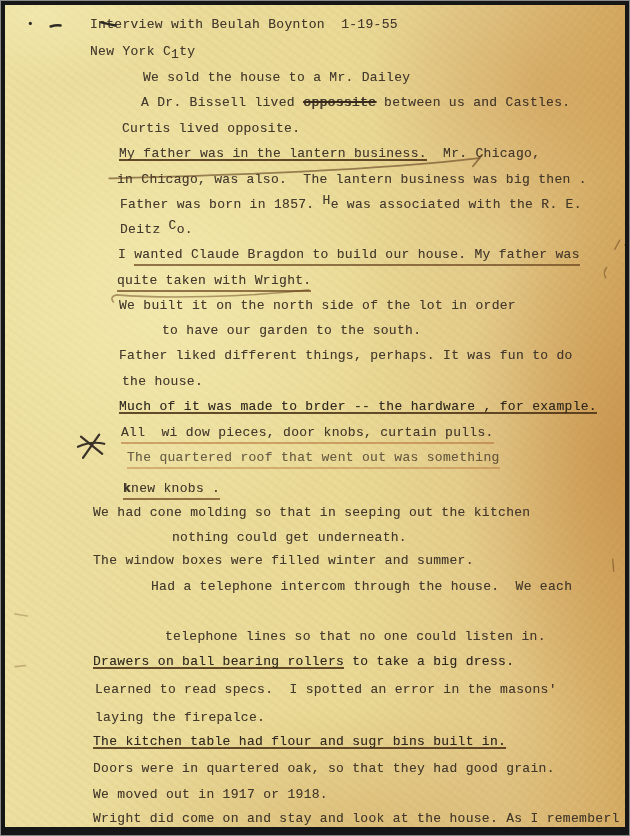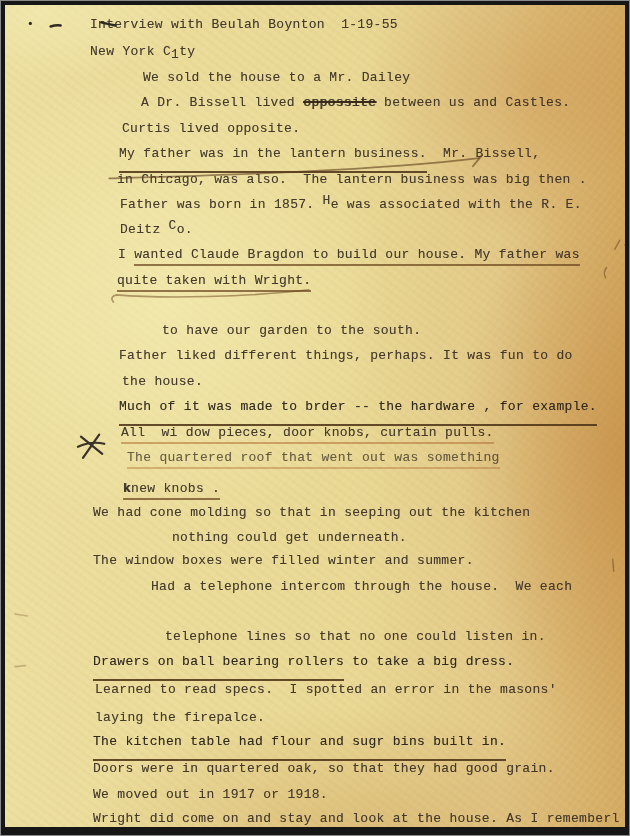--- a/index.html
+++ b/index.html
@@ -32,21 +32,21 @@
     font-family:"Liberation Mono","DejaVu Sans Mono",monospace;
     font-size:13px;
     line-height:14px;
     letter-spacing:0.3px;
     color:rgba(58,48,38,0.9);
     text-shadow:0 0 0.6px rgba(58,48,38,0.4);
   }
   .line.tone-dark{color:rgba(44,36,28,0.96);}
   .line.tone-faint{opacity:0.78;}
   .seg{display:inline-block;}
-  .u-dark{background:linear-gradient(rgba(74,48,20,0.85),rgba(74,48,20,0.85)) no-repeat 0 100%/100% 2px;padding-bottom:12px;}
+  .u-dark{background:linear-gradient(rgba(74,48,20,0.85),rgba(74,48,20,0.85)) no-repeat 0 100%/100% 2px;padding-bottom:0;}
   .u-mid {background:linear-gradient(rgba(104,66,28,0.7),rgba(104,66,28,0.7)) no-repeat 0 100%/100% 2px;padding-bottom:4px;}
   .u-faint{background:linear-gradient(rgba(178,110,52,0.55),rgba(178,110,52,0.55)) no-repeat 0 100%/100% 2px;padding-bottom:4px;}
   .xout{
     font-weight:normal;
     text-decoration:line-through;
     text-decoration-thickness:2px;
     text-decoration-color:rgba(55,42,28,0.9);
     text-shadow:0.7px 0 0 currentColor;
   }
   .b{text-shadow:0.8px 0 0 currentColor, -0.4px 0 0 currentColor;}
@@ -59,26 +59,27 @@
 
 <div class="page">
   <div class="paper">
 
     <div class="text-layer">
         <div class="line" style="top: 13px; left: 85px;"><span class="seg">Interview with Beulah Boynton  1-19-55</span></div>
         <div class="line" style="top: 40px; left: 85px;"><span class="seg">New York C</span><span class="seg sub">1</span><span class="seg">ty</span></div>
         <div class="line" style="top: 66px; left: 138px;"><span class="seg">We sold the house to a Mr. Dailey</span></div>
         <div class="line" style="top: 91px; left: 136px;"><span class="seg">A Dr. Bissell lived </span><span class="seg xout">oppossite</span><span class="seg"> between us and Castles.</span></div>
         <div class="line" style="top: 117px; left: 117px;"><span class="seg">Curtis lived opposite.</span></div>
-        <div class="line" style="top: 142px; left: 114px;"><span class="seg u-dark">My father was in the lantern business.</span><span class="seg">  Mr. Bissell,</span></div>
+        <div class="line" style="top: 142px; left: 114px;"><span class="seg u-dark">My father was in the lantern business.</span><span class="seg">  Mr. Chicago,</span></div>
         <div class="line" style="top: 168px; left: 112px;"><span class="seg">in Chicago, was also.  The lantern business was big then .</span></div>
         <div class="line" style="top: 193px; left: 115px;"><span class="seg">Father was born in 1857. </span><span class="seg sup">H</span><span class="seg">e was associated with the R. E.</span></div>
         <div class="line" style="top: 218px; left: 115px;"><span class="seg">Deitz </span><span class="seg sup">C</span><span class="seg">o.</span></div>
         <div class="line" style="top: 243px; left: 113px;"><span class="seg">I </span><span class="seg u-mid">wanted Claude Bragdon to build our house. My father was</span></div>
         <div class="line" style="top: 269px; left: 112px;"><span class="seg u-mid">quite taken with Wright.</span></div>
+        <div class="line" style="top: 294px; left: 114px;"><span class="seg">We built it on the north side of the lot in order</span></div>
         <div class="line" style="top: 319px; left: 140px; margin-left: 17px;"><span class="seg">to have our garden to the south.</span></div>
         <div class="line" style="top: 344px; left: 114px;"><span class="seg">Father liked different things, perhaps. It was fun to do</span></div>
         <div class="line" style="top: 370px; left: 117px;"><span class="seg">the house.</span></div>
         <div class="line tone-dark" style="top: 395px; left: 114px;"><span class="seg u-dark">Much of it was made to brder -- the hardware , for example.</span></div>
         <div class="line" style="top: 421px; left: 116px;"><span class="seg u-faint">All  wi dow pieces, door knobs, curtain pulls.</span></div>
         <div class="line tone-faint" style="top: 446px; left: 122px;"><span class="seg u-faint">The quartered roof that went out was something</span></div>
         <div class="line" style="top: 477px; left: 118px;"><span class="seg u-mid b">k</span><span class="seg u-mid">new knobs .</span></div>
         <div class="line" style="top: 501px; left: 88px;"><span class="seg">We had cone molding so that in seeping out the kitchen</span></div>
         <div class="line" style="top: 526px; left: 167px;"><span class="seg">nothing could get underneath.</span></div>
         <div class="line" style="top: 549px; left: 88px;"><span class="seg">The window boxes were filled winter and summer.</span></div>

